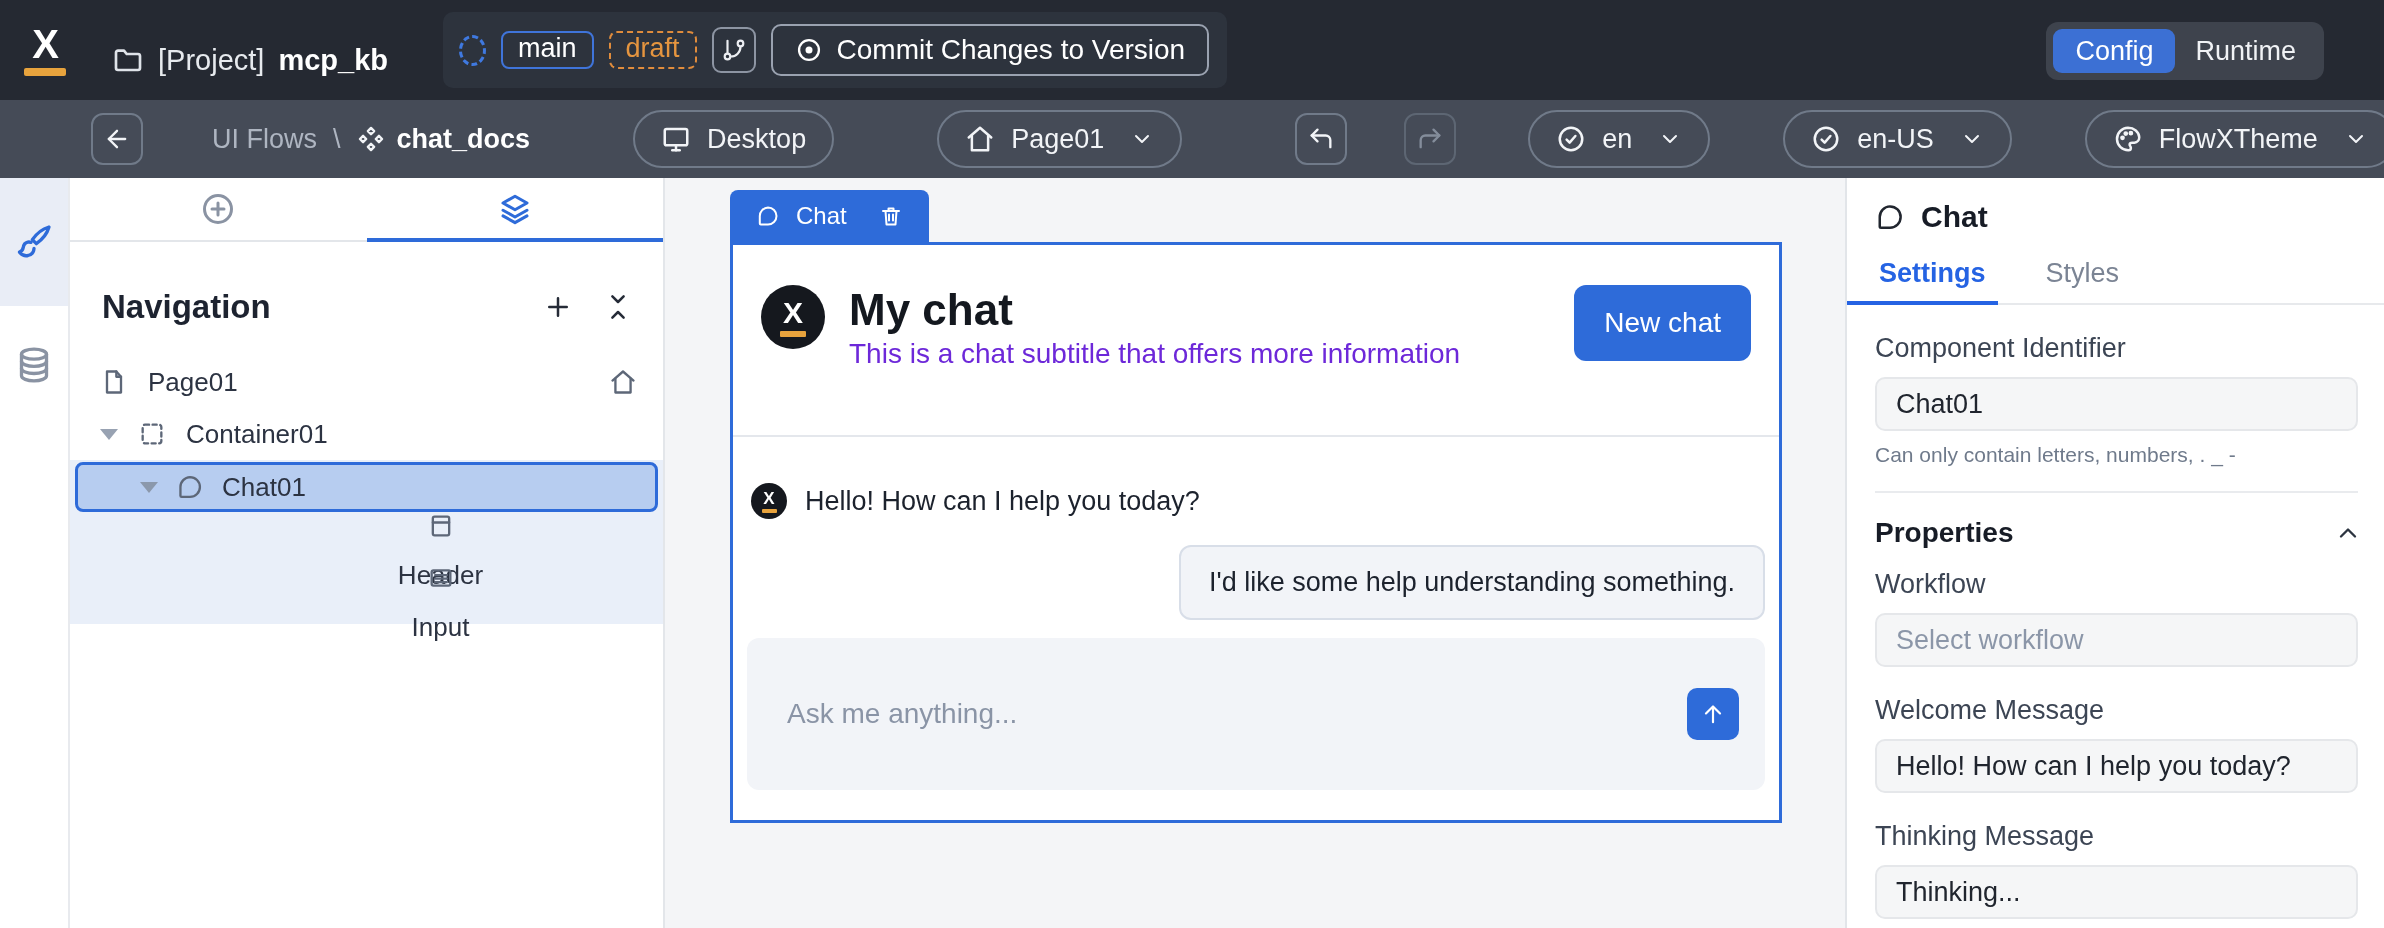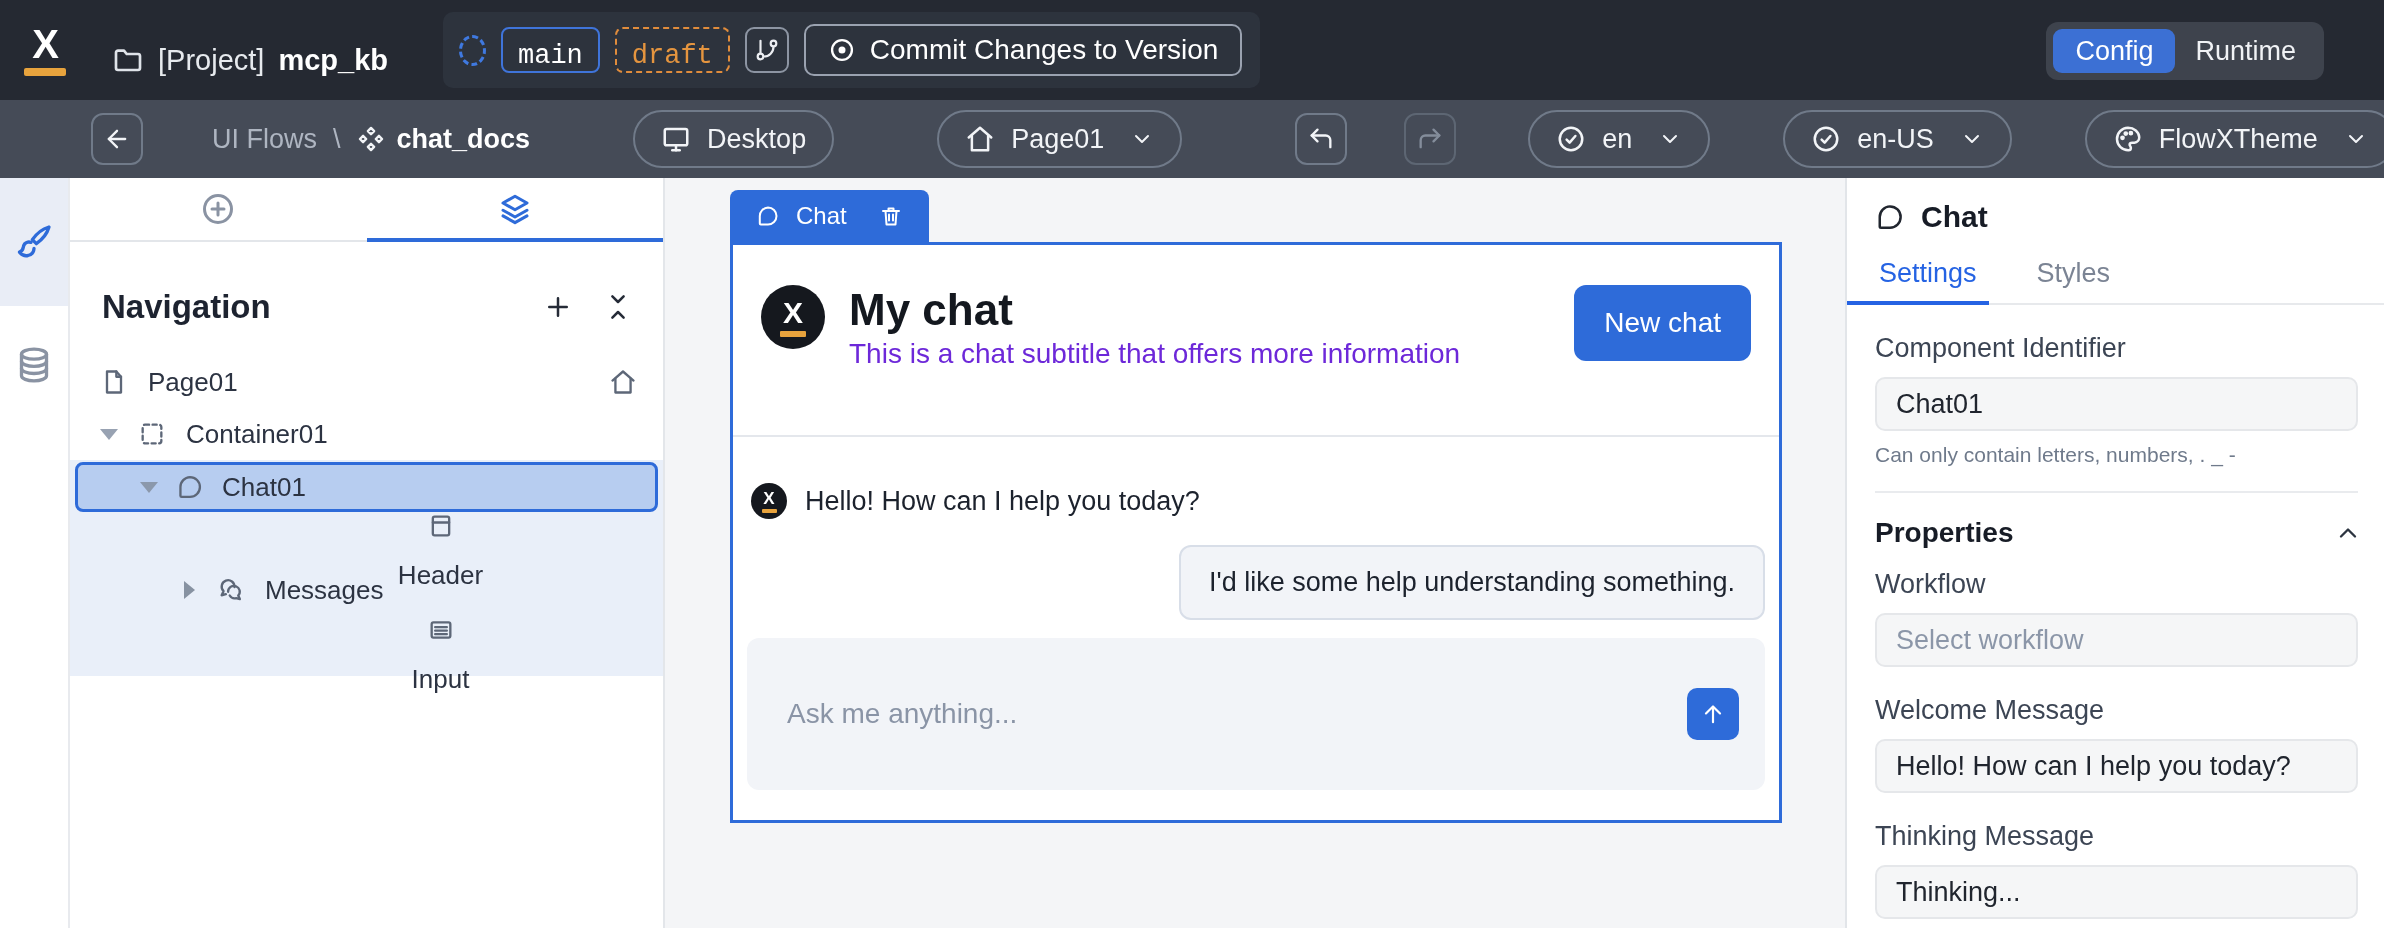--- a/index.html
+++ b/index.html
@@ -11,21 +11,21 @@
   
   .topbar { position:absolute; left:0; top:0; width:2384px; height:100px; background:#252932; display:flex; align-items:center; }
   .logo { position:absolute; left:22px; top:24px; width:46px; text-align:center; }
   .logo .x { color:#fff; font-size:40px; font-weight:700; line-height:40px; letter-spacing:-1px; }
   .logo .bar { width:42px; height:8px; background:#e8a33d; border-radius:2px; margin:4px auto 0; }
   .proj { position:absolute; left:112px; top:0; height:120px; display:flex; align-items:center; gap:14px; color:#e7eaee; font-size:29px; }
   .proj .name { font-weight:700; color:#fff; }
   .proj svg { width:32px; height:32px; color:#dfe3e9; }
   .vgroup { position:absolute; left:443px; top:12px; height:76px; background:#2d333d; border-radius:10px; display:flex; align-items:center; padding:0 18px 0 16px; gap:15px; }
   .dashed-circle { width:27px; height:31px; border:3px dashed #3f79e0; border-radius:50%; }
-  .pill { height:46px; border-radius:8px; display:flex; align-items:flex-end; padding:0 15px; font-size:27px; color:#fff;font-family:Liberation Mono, monospace; }
+  .pill { height:38px; border-radius:8px; display:flex; align-items:flex-start; padding:0 15px; font-size:27px; color:#fff; }
   .pill.main { border:2.5px solid #3f74da; }
   .pill.draft { border:2.5px dashed #e08c3c; color:#e5953f; }
   .sq-btn { width:44px; height:46px; border:2px solid #8d95a3; border-radius:9px; display:flex; align-items:center; justify-content:center; color:#eceef2; }
   .sq-btn svg { width:26px; height:26px; }
   .commit-btn { height:52px; border:2px solid #9aa2b0; border-radius:10px; display:flex; align-items:center; gap:14px; padding:0 22px; color:#fff; font-size:28px; }
   .commit-btn svg { width:28px; height:28px; }
   .mode-toggle { position:absolute; right:60px; top:22px; height:58px; background:#3e434d; border-radius:12px; display:flex; align-items:center; padding:0 8px 0 7px; }
   .mode-config { height:44px; background:#3c70d4; color:#fff; border-radius:9px; display:flex; align-items:center; padding:0 22px; font-size:27px; }
   .mode-runtime { color:#f0f2f5; font-size:27px; padding:0 20px; }
 
@@ -102,21 +102,21 @@
   .chat-input input::placeholder { color:#8a94a6; }
   .send-btn { position:absolute; right:26px; top:50%; transform:translateY(-50%); width:52px; height:52px; background:#2e6bd9; border:none; border-radius:10px; color:#fff; display:flex; align-items:center; justify-content:center; }
   .send-btn svg { width:26px; height:26px; }
 
   
   .right-panel { position:absolute; left:1845px; top:178px; width:539px; bottom:0; background:#fff; border-left:2px solid #e2e5e9; overflow:hidden; }
   .rp-title { display:flex; align-items:center; gap:16px; padding:22px 26px 0 28px; font-size:30px; font-weight:600; color:#171c26; }
   .rp-title svg { width:30px; height:30px; color:#21262f; }
   .rp-tabs { margin-top:24px; display:flex; border-bottom:2px solid #e7e9ec; font-size:27px; }
   .rp-tab { padding:0 12px 14px 28px; color:#7b8494; position:relative; }
-  .rp-tab.active { color:#2563e3; font-weight:400;padding-left:32px; }
+  .rp-tab.active { color:#2563e3; font-weight:700;padding-left:32px; }
   .rp-tab.active::after { content:""; position:absolute; left:0; right:0; bottom:-2px; height:4px; background:#2563e3; }
   .rp-tab.styles { padding-left:48px; }
   .rp-pad { padding:0 26px 0 28px; }
   .fld-label { margin-top:28px; font-size:27px; color:#3c4554; }
   .fld-input { margin-top:13px; width:100%; height:54px; background:#f5f6f7; border:2px solid #e5e7ea; border-radius:10px; padding:0 19px; font-size:27px; color:#20252e; font-family:inherit; outline:none; }
   .fld-input::placeholder { color:#8b96a8; }
   .helper { margin-top:12px; font-size:21px; color:#6f7a8b; }
   .divider { margin-top:24px; border-top:2px solid #e9ebee; }
   .sec-head { display:flex; align-items:center; justify-content:space-between; padding:24px 22px 0 28px; font-size:28px; font-weight:700; color:#171c26; }
   .sec-head svg { width:28px; height:28px; color:#2c3440; }
@@ -344,28 +344,20 @@
           </svg>
         <span>Chat01</span>
       </div>
       <div class="trow child-icon">
         <svg class="ico" viewBox="0 0 24 24">
             <rect x="5" y="4" width="14" height="16" rx="1.5"></rect>
             <path d="M5 9h14"></path>
           </svg>
         <span>Header</span>
       </div>
-      <div class="trow child-caret">
-        <span class="caret-r"></span>
-        <svg class="ico" viewBox="0 0 24 24">
-            <path d="M15 9.5A5.5 5.5 0 1 0 5.6 13L4 16.5l3.6-.9"></path>
-            <path d="M9.5 13.5a5 5 0 1 1 8.7 3.3l1.4 3-3.2-.8a5 5 0 0 1-5.5-2.3"></path>
-          </svg>
-        <span>Messages</span>
-      </div>
       <div class="trow child-icon">
         <svg class="ico" viewBox="0 0 24 24">
             <rect x="4" y="5.5" width="16" height="13" rx="1.5"></rect>
             <path d="M7 9.5h10M7 12.5h10M7 15.5h10"></path>
           </svg>
         <span>Input</span>
       </div>
     </div>
   </div>
 </div>

